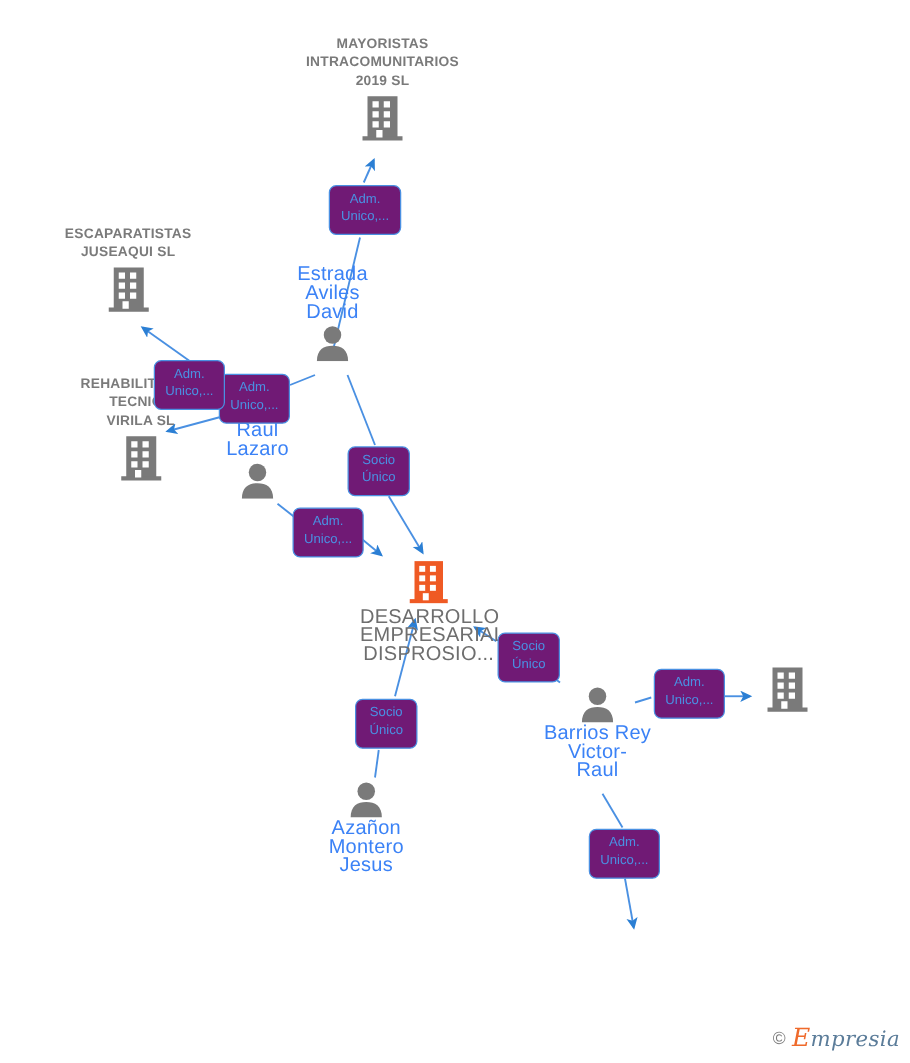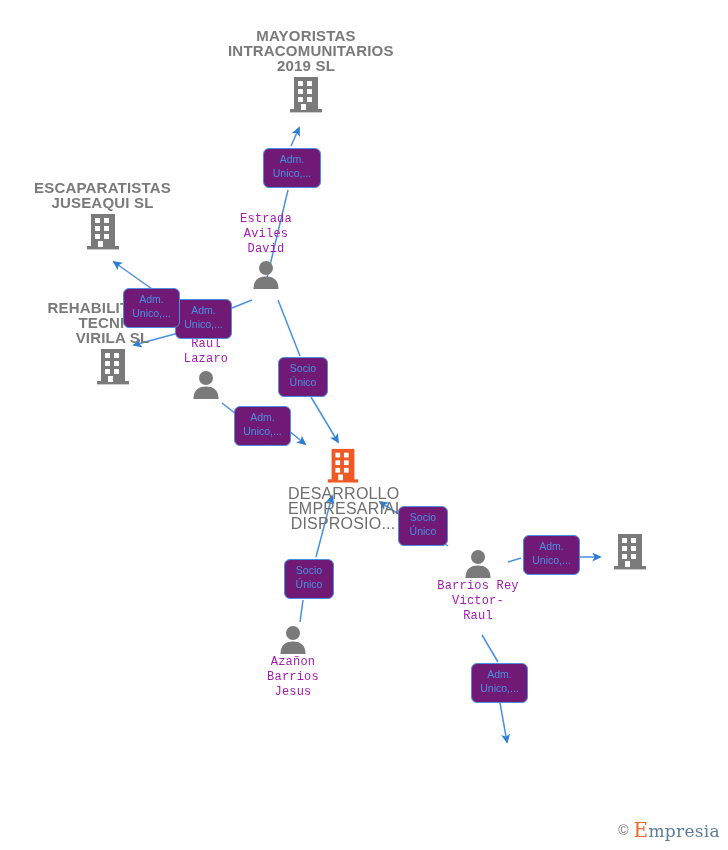--- a/index.html
+++ b/index.html
@@ -9,28 +9,28 @@
     font-family:"Liberation Sans", sans-serif;
     overflow:hidden;
     position:relative;
   }
   #canvas{position:absolute;left:0;top:0;width:728px;height:850px;}
   #edges{position:absolute;left:0;top:0;width:728px;height:850px;pointer-events:none;}
 
   .node{position:absolute;text-align:center;}
   .node .icon{display:block;margin:0 auto;}
   .node .label{
-    font-size:15px;
+    font-size:11px;
     line-height:15px;
     color:#7a7a7a;
     letter-spacing:.2px;
     white-space:pre-line;
   }
   .node.company .label{font-weight:bold;}
-  .node.person .label{font-weight:normal;color:#a21caf;font-size:12px;font-family:Liberation Mono, monospace;}
+  .node.person .label{font-weight:normal;color:#3b82f6;font-size:16px;}
   .node.focus .label{color:#6e6e6e;font-weight:normal;font-size:16px;}
   .label-above{margin-bottom:2px;}
   .label-below{margin-top:1px;}
 
   .edge-label{
     position:absolute;
     box-sizing:border-box;
     border:1.4px solid #4a90e2;
     border-radius:6px;
     background:#701a75;
@@ -45,20 +45,21 @@
 
   .watermark{
     position:absolute;
     right:8px;bottom:8px;
     display:flex;align-items:center;gap:5px;
     font-size:16px;
   }
   .watermark .cmark{color:#7a7a7a;font-size:14px;}
   .watermark .brand{
     font-family:"DejaVu Serif", serif;
+    font-style:italic;
     color:#5b7c99;
     font-size:17px;
     letter-spacing:.3px;
   }
   .watermark .brand .cap{color:#ef6a2b;font-size:20px;}
 </style>
 </head>
 <body>
 
 <div id="canvas">
@@ -199,21 +200,21 @@
 EMPRESARIAL
 DISPROSIO...</div>
   </div>
 
   <div class="node person" style="left:248px;top:624px;width:90px;">
     <svg class="icon" width="30" height="30" viewBox="0 0 30 30">
       <circle cx="15" cy="9" r="7" fill="#7a7a7a"></circle>
       <path d="M2.5,30 C2.5,20.5 8,17.5 15,17.5 C22,17.5 27.5,20.5 27.5,30 Z" fill="#7a7a7a"></path>
     </svg>
     <div class="label label-below">Azañon
-Barrios
+Montero
 Jesus</div>
   </div>
 
   <div class="node person" style="left:432px;top:548px;width:92px;">
     <svg class="icon" width="30" height="30" viewBox="0 0 30 30">
       <circle cx="15" cy="9" r="7" fill="#7a7a7a"></circle>
       <path d="M2.5,30 C2.5,20.5 8,17.5 15,17.5 C22,17.5 27.5,20.5 27.5,30 Z" fill="#7a7a7a"></path>
     </svg>
     <div class="label label-below">Barrios Rey
 Victor-

